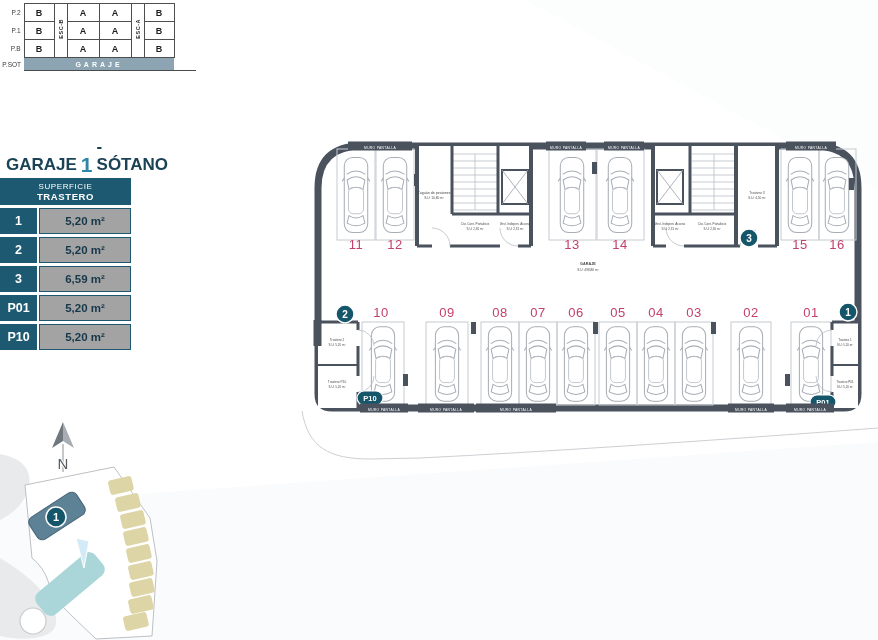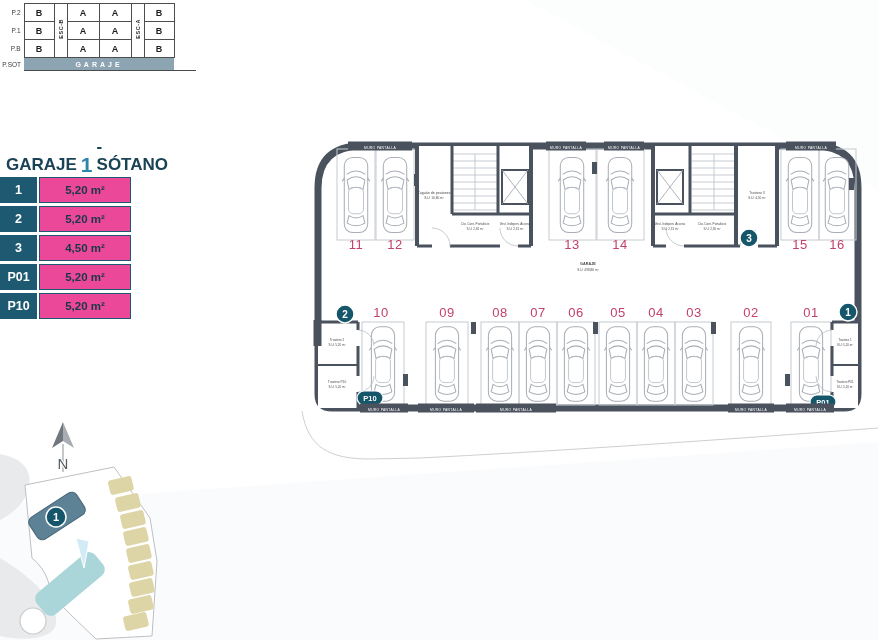--- a/index.html
+++ b/index.html
@@ -29,21 +29,21 @@
   .legend-title{display:flex;align-items:flex-end;gap:4px;padding-left:6px;
                 color:#1b4356;font-weight:bold;}
   .lt-prefix,.lt-suffix{font-size:17px;line-height:18px;}
   .lt-number{font-size:21px;line-height:19px;color:#2d85a8;}
   .legend-header{margin-top:4px;background:#1d5a71;color:#fff;text-align:center;padding:4px 0 3px;}
   .lh1{font-size:8px;letter-spacing:.6px;}
   .lh2{font-size:9.5px;font-weight:bold;letter-spacing:.6px;}
   .legend-row{display:flex;gap:2px;margin-top:3px;height:26px;}
   .cell-id{width:37px;background:#1d5a71;color:#fff;font-weight:bold;font-size:12.5px;
            display:flex;align-items:center;justify-content:center;}
-  .cell-val{flex:1;border:1.5px solid #1d5a71;background:#ec4899;color:#16384a;font-weight:bold;
+  .cell-val{flex:1;border:1.5px solid #1d5a71;background:#a3a3a3;color:#16384a;font-weight:bold;
             font-size:11.5px;display:flex;align-items:center;justify-content:center;}
 
   
   .plan-svg{position:absolute;left:300px;top:118px;}
   .site-svg{position:absolute;left:0;top:418px;}
   text{font-family:"Liberation Sans",sans-serif;}
   .spotnum{fill:#c2416b;font-size:13px;letter-spacing:.5px;}
   .tiny{fill:#4a4a4a;}
   .wlab{fill:#ffffff;font-size:3.3px;letter-spacing:.35px;}
   .badge-txt{fill:#fff;font-weight:bold;}
@@ -98,31 +98,35 @@
   </tbody>
     </table>
   <div class="schem-baseline"></div>
 
   <div class="legend">
     <div class="legend-title">
       <span class="lt-prefix">GARAJE</span>
       <span class="lt-number">1</span>
       <span class="lt-suffix">- SÓTANO</span>
     </div>
+    <div class="legend-header">
+      <div class="lh1">SUPERFICIE</div>
+      <div class="lh2">TRASTERO</div>
+    </div>
     <div class="legend-row">
       <div class="cell-id">1</div>
       <div class="cell-val">5,20 m²</div>
     </div>
     <div class="legend-row">
       <div class="cell-id">2</div>
       <div class="cell-val">5,20 m²</div>
     </div>
     <div class="legend-row">
       <div class="cell-id">3</div>
-      <div class="cell-val">4,50 m²</div>
+      <div class="cell-val">6,59 m²</div>
     </div>
     <div class="legend-row">
       <div class="cell-id">P01</div>
       <div class="cell-val">5,20 m²</div>
     </div>
     <div class="legend-row">
       <div class="cell-id">P10</div>
       <div class="cell-val">5,20 m²</div>
     </div>
   </div>

